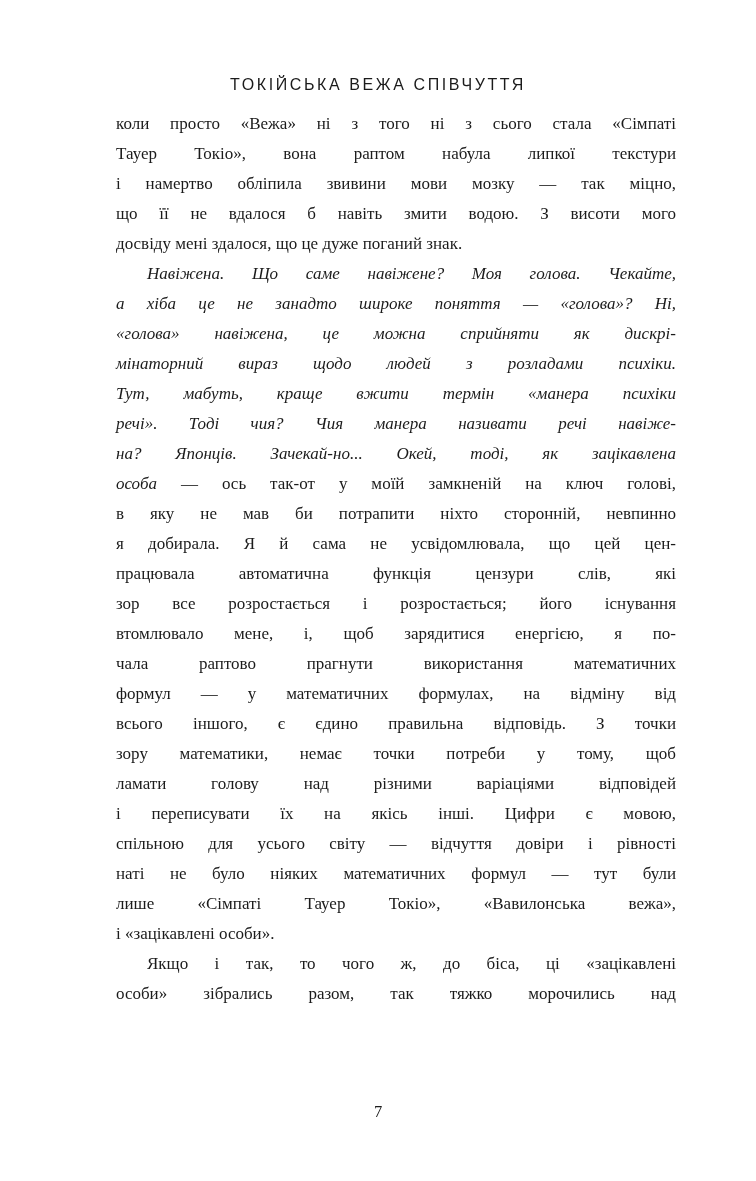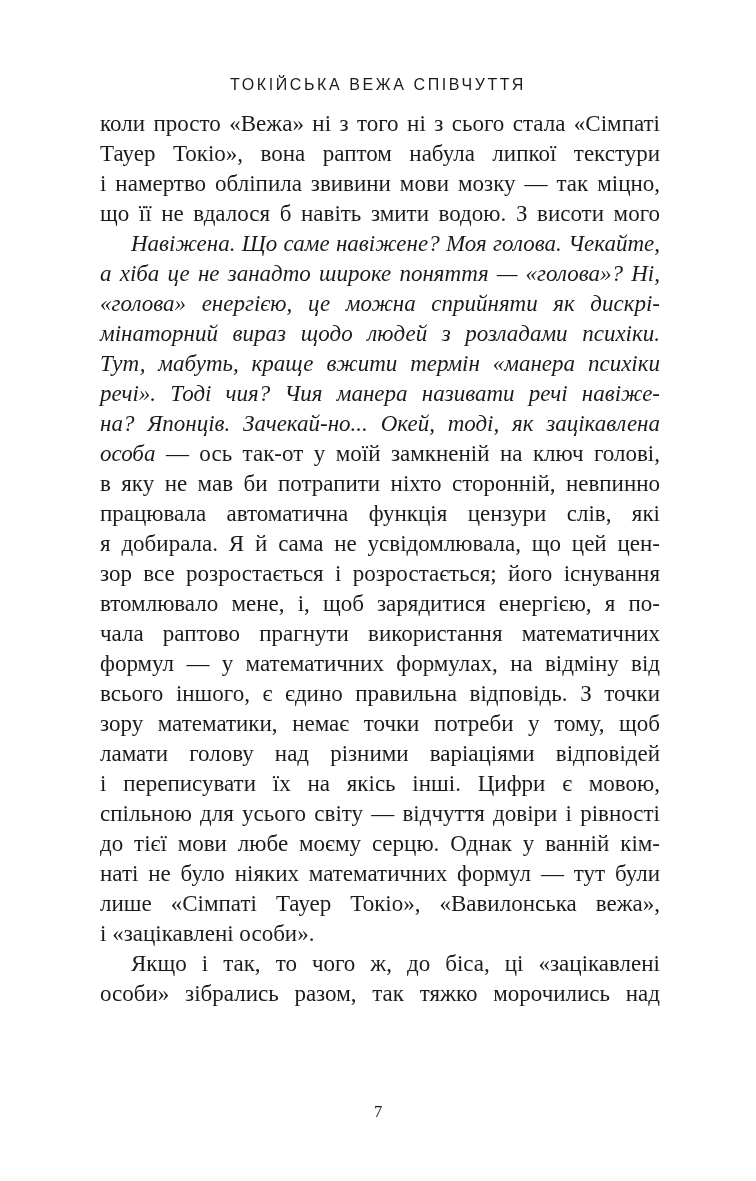--- a/index.html
+++ b/index.html
@@ -25,23 +25,23 @@
     font-family: "Liberation Sans", sans-serif;
     font-weight: 400;
     font-size: 16px;
     letter-spacing: 2.6px;
     color: #1b1b1b;
     margin-top: 28px;
   }
   .text-block {
     position: absolute;
     top: 109px;
-    left: 100px;
+    left: 116px;
     width: 560px;
-    font-size: 23px;
+    font-size: 17px;
     line-height: 30px;
   }
   .line {
     text-align: left;
     white-space: normal;
   }
   .line.just {
     text-align: justify;
     text-align-last: justify;
   }
@@ -65,41 +65,41 @@
 <body>
 
 <div class="page">
   <div class="running-header">ТОКІЙСЬКА ВЕЖА СПІВЧУТТЯ</div>
 
   <div class="text-block">
       <div class="line just"><span>коли просто «Вежа» ні з того ні з сього стала «Сімпаті</span></div>
       <div class="line just"><span>Тауер Токіо», вона раптом набула липкої текстури</span></div>
       <div class="line just"><span>і намертво обліпила звивини мови мозку — так міцно,</span></div>
       <div class="line just"><span>що її не вдалося б навіть змити водою. З висоти мого</span></div>
+      <div class="line"><span>досвіду мені здалося, що це дуже поганий знак.</span></div>
       <div class="line just indent"><span class="it">Навіжена. Що саме навіжене? Моя голова. Чекайте,</span></div>
       <div class="line just"><span class="it">а хіба це не занадто широке поняття — «голова»? Ні,</span></div>
-      <div class="line just"><span class="it">«голова» енергією, це можна сприйняти як дискрі-</span></div>
+      <div class="line just"><span class="it">«голова» навіжена, це можна сприйняти як дискрі-</span></div>
       <div class="line just"><span class="it">мінаторний вираз щодо людей з розладами психіки.</span></div>
       <div class="line just"><span class="it">Тут, мабуть, краще вжити термін «манера психіки</span></div>
       <div class="line just"><span class="it">речі». Тоді чия? Чия манера називати речі навіже-</span></div>
       <div class="line just"><span class="it">на? Японців. Зачекай-но... Окей, тоді, як зацікавлена</span></div>
       <div class="line just"><span class="it">особа</span><span> — ось так-от у моїй замкненій на ключ голові,</span></div>
       <div class="line just"><span>в яку не мав би потрапити ніхто сторонній, невпинно</span></div>
+      <div class="line just"><span>я добирала. Я й сама не усвідомлювала, що цей цен-</span></div>
       <div class="line just"><span>працювала автоматична функція цензури слів, які</span></div>
-      <div class="line just"><span>я добирала. Я й сама не усвідомлювала, що цей цен-</span></div>
       <div class="line just"><span>зор все розростається і розростається; його існування</span></div>
       <div class="line just"><span>втомлювало мене, і, щоб зарядитися енергією, я по-</span></div>
       <div class="line just"><span>чала раптово прагнути використання математичних</span></div>
       <div class="line just"><span>формул — у математичних формулах, на відміну від</span></div>
       <div class="line just"><span>всього іншого, є єдино правильна відповідь. З точки</span></div>
       <div class="line just"><span>зору математики, немає точки потреби у тому, щоб</span></div>
       <div class="line just"><span>ламати голову над різними варіаціями відповідей</span></div>
       <div class="line just"><span>і переписувати їх на якісь інші. Цифри є мовою,</span></div>
       <div class="line just"><span>спільною для усього світу — відчуття довіри і рівності</span></div>
-      <div class="line just"><span>до тієї мови любе моєму серцю. Однак у ванній кім-</span></div>
       <div class="line just"><span>наті не було ніяких математичних формул — тут були</span></div>
       <div class="line just"><span>лише «Сімпаті Тауер Токіо», «Вавилонська вежа»,</span></div>
       <div class="line"><span>і «зацікавлені особи».</span></div>
       <div class="line just indent"><span>Якщо і так, то чого ж, до біса, ці «зацікавлені</span></div>
       <div class="line just"><span>особи» зібрались разом, так тяжко морочились над</span></div>
     </div>
 
   <div class="page-number">7</div>
 </div>
 

